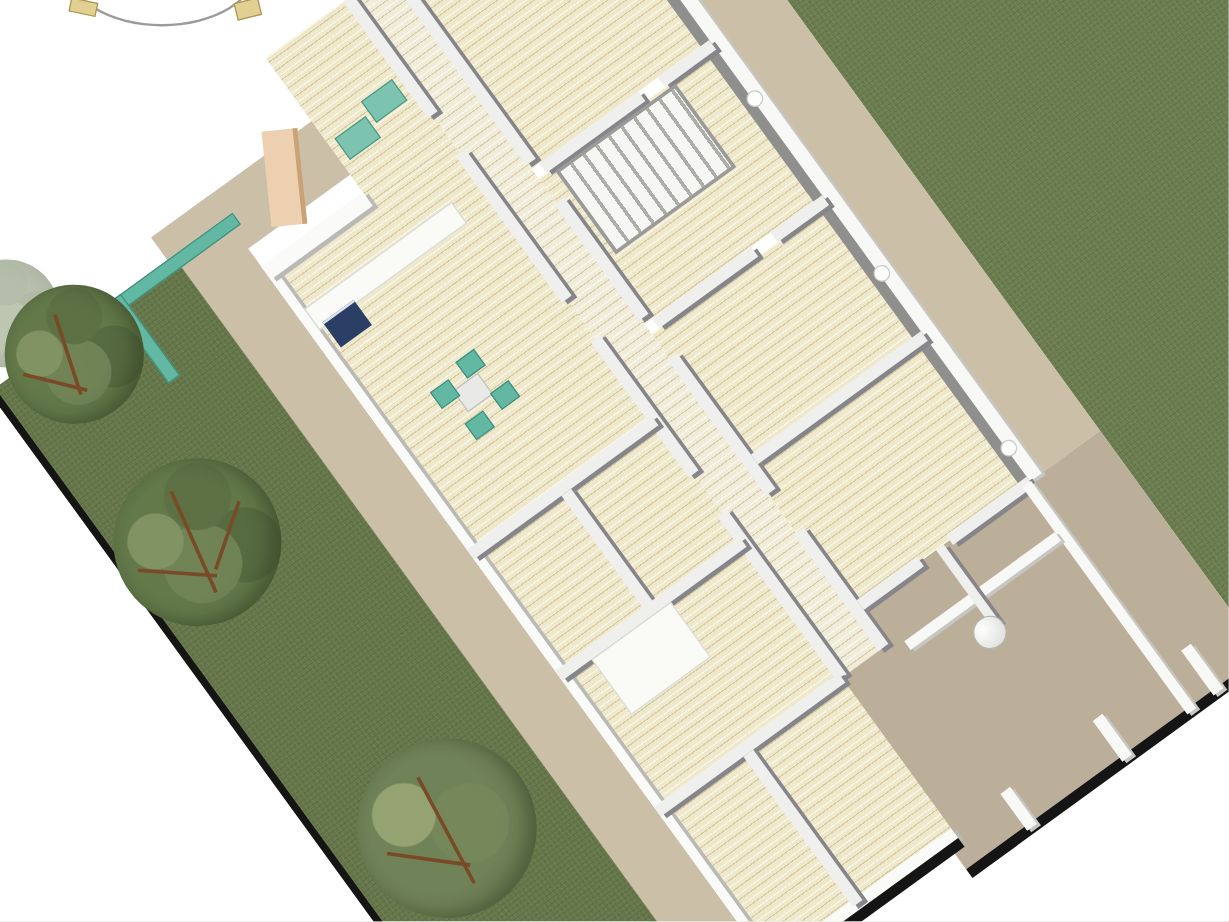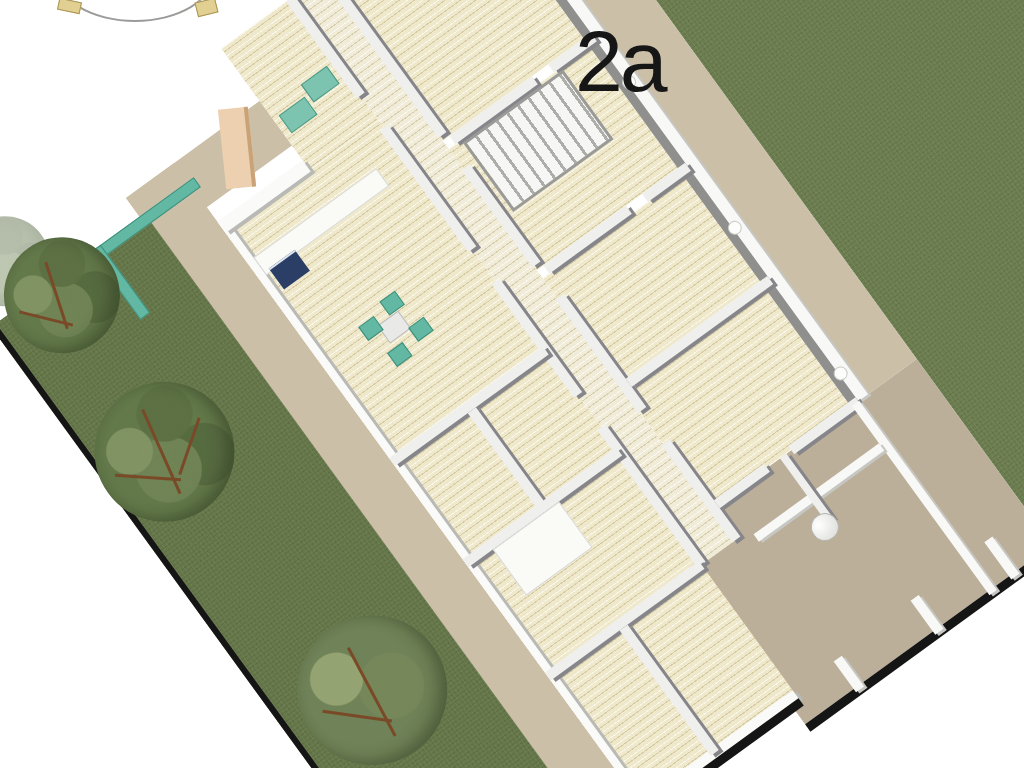--- a/index.html
+++ b/index.html
@@ -172,14 +172,13 @@
     <div class="abs railing" style="left:1098px;top:1292px;width:10px;height:42px;"></div>
     <div class="abs railing" style="left:1192px;top:1288px;width:10px;height:46px;"></div>
   </div>
 
   <div id="chimney"></div>
 
   <div id="logo-arc"></div>
   <div class="logo-mark" style="left:58px;top:0px;width:21px;height:10px;transform:rotate(12deg);"></div>
   <div class="logo-mark" style="left:196px;top:0px;width:19px;height:13px;transform:rotate(-14deg);"></div>
 
-  <div id="plan-label">2a</div>
 </div>
 
 </body></html>

